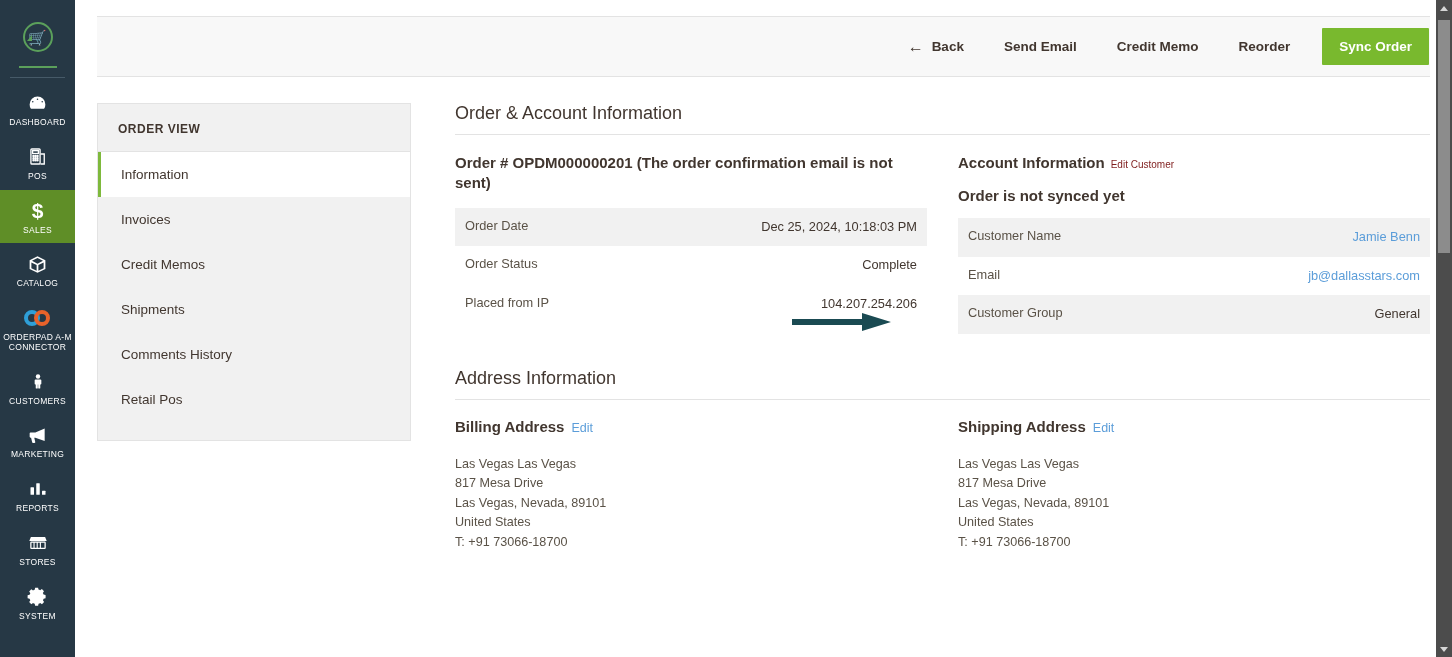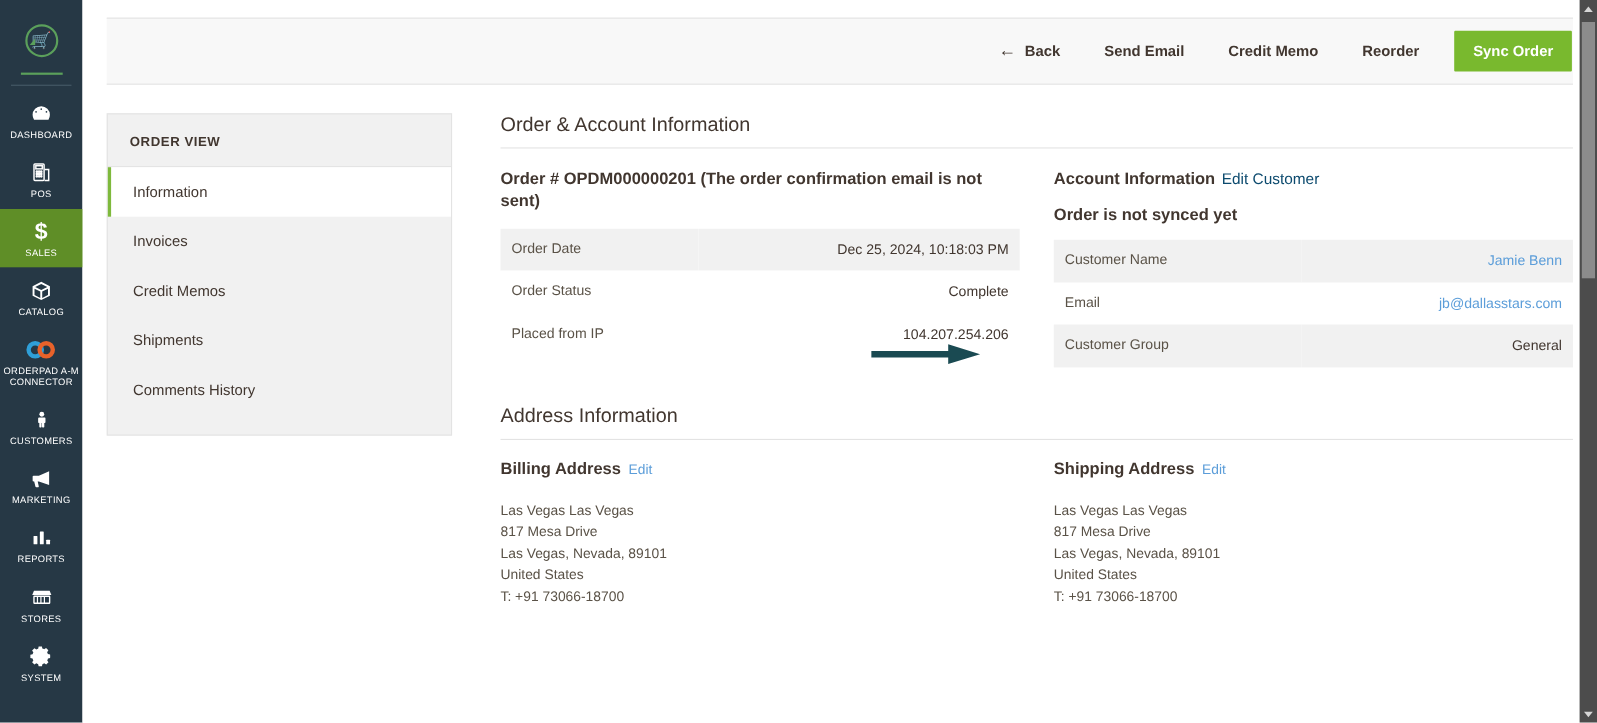--- a/index.html
+++ b/index.html
@@ -240,23 +240,23 @@
   .col { flex: 1; min-width: 0; }
 
   .block-title {
     font-size: 15px;
     font-weight: bold;
     color: #41362f;
     line-height: 1.35;
     margin-bottom: 14px;
   }
   .block-title .edit-link {
-    font-size: 14px;
+    font-size: 10px;
     font-weight: normal;
-    color: #0c4a6e;
+    color: #7f1d1d;
     text-decoration: none;
     margin-left: 6px;
     cursor: pointer;
   }
   .sub-title {
     font-size: 15px;
     font-weight: bold;
     color: #41362f;
     margin: 0 0 14px 0;
   }
@@ -484,20 +484,21 @@
 
     <div class="content">
 
       <aside class="order-view">
         <div class="ov-title">ORDER VIEW</div>
         <div class="ov-item active">Information</div>
         <div class="ov-item">Invoices</div>
         <div class="ov-item">Credit Memos</div>
         <div class="ov-item">Shipments</div>
         <div class="ov-item">Comments History</div>
+        <div class="ov-item">Retail Pos</div>
       </aside>
 
       <section class="details">
 
         <h2 class="section-title">Order &amp; Account Information</h2>
 
         <div class="cols">
 
           <div class="col">
             <div class="block-title">Order # OPDM000000201 (The order confirmation email is not sent)</div>

